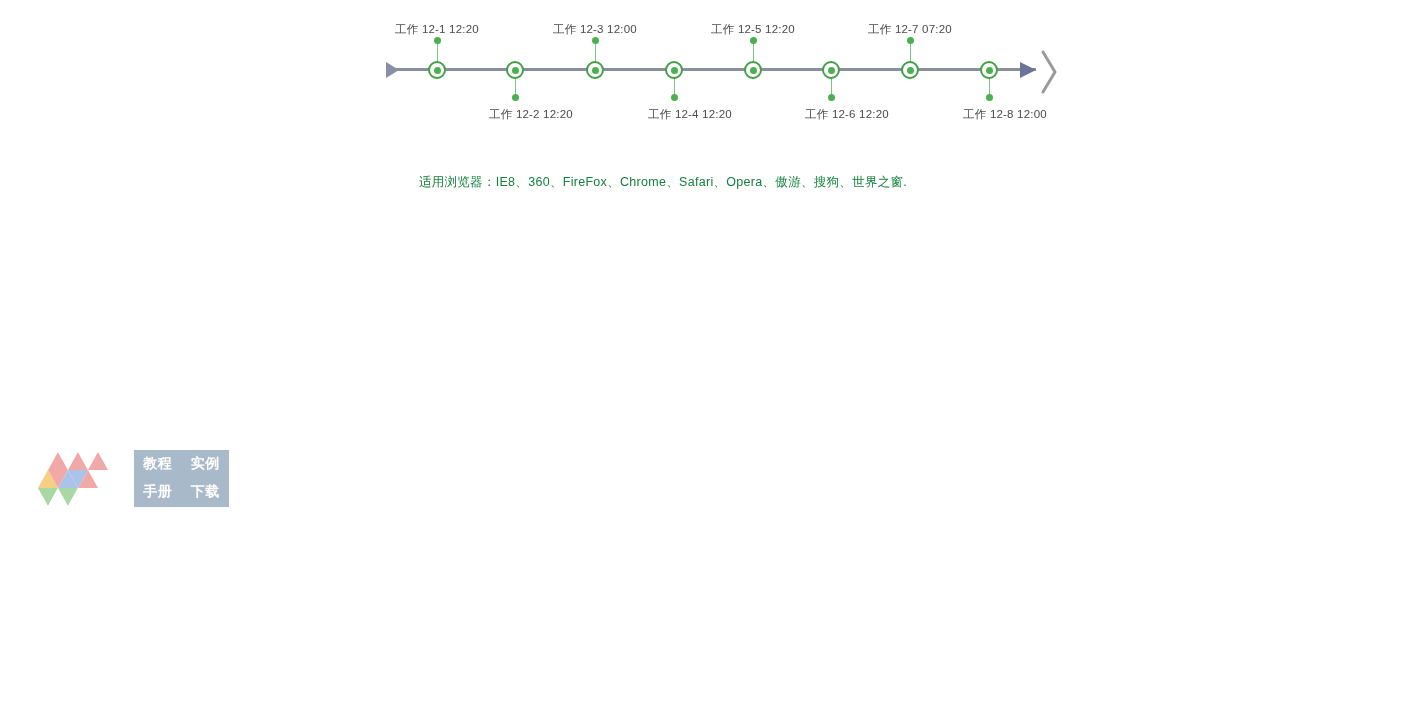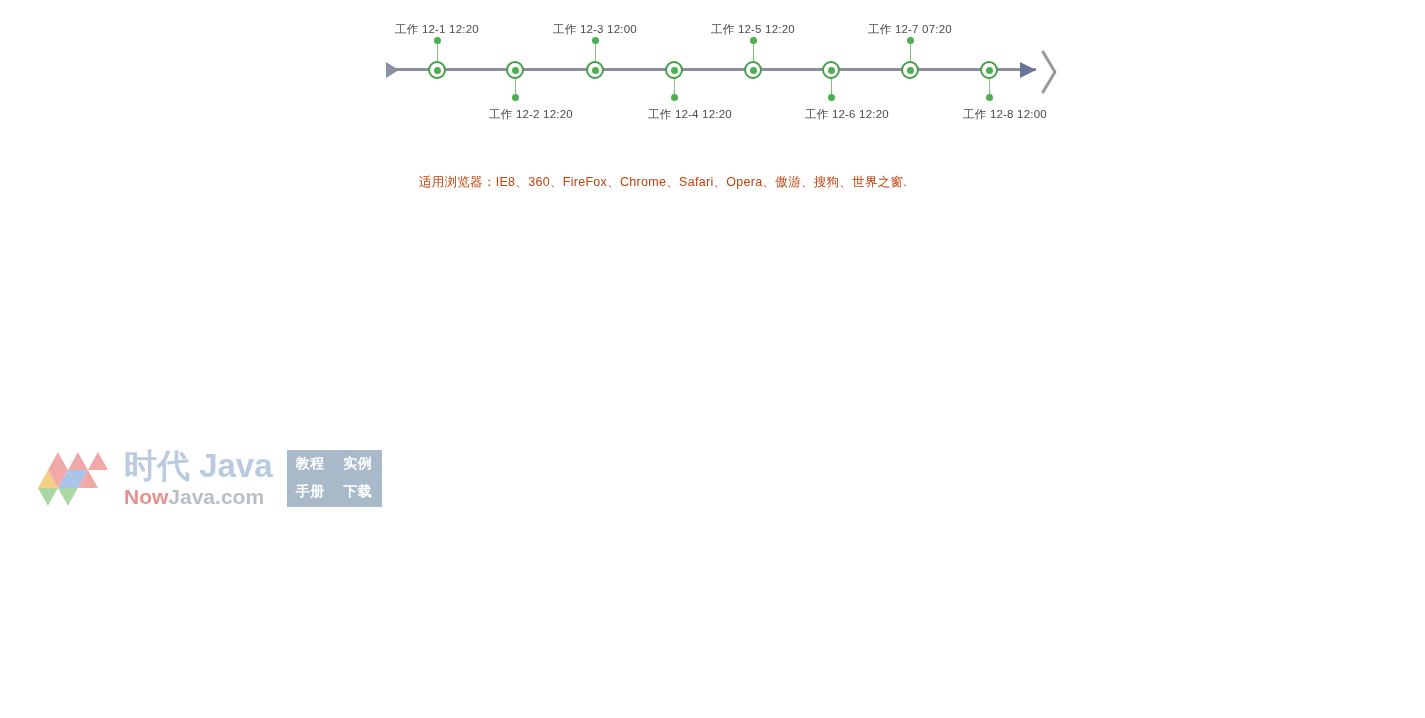--- a/index.html
+++ b/index.html
@@ -126,21 +126,21 @@
   .tl-node.below .tl-label{ top: 107px; left: 16px; transform: translateX(-50%); }
 
   
   #browser-note {
     position: absolute;
     left: 0;
     top: 174px;
     width: 1326px;
     text-align: center;
     font-size: 12.5px;
-    color: #c2410c;
+    color: #15803d;
     letter-spacing: 0.3px;
   }
 
   
   #site-watermark {
     position: absolute;
     left: 30px;
     top: 443px;
     height: 70px;
     display: flex;
@@ -285,26 +285,20 @@
         <polygon points="48,38 58,20 68,38" fill="#f0a9a6"></polygon>
 
         <polygon points="8,38 18,56 28,38" fill="#a9d8a5"></polygon>
         <polygon points="18,56 28,38 38,56" fill="#ffffff"></polygon>
         <polygon points="28,38 38,56 48,38" fill="#a9d8a5"></polygon>
         <polygon points="38,56 48,38 58,56" fill="#ffffff"></polygon>
       </g>
     </svg>
   </div>
 
-  <div id="logo-wordmark">
-    <div id="logo-title">时代 Java</div>
-    <div id="logo-subtitle">
-      <span class="now">Now</span><span class="dom">Java.com</span>
-    </div>
-  </div>
 
   <div id="logo-links-box">
     <span>教程</span>
     <span>实例</span>
     <span>手册</span>
     <span>下载</span>
   </div>
 
 </div>
 

